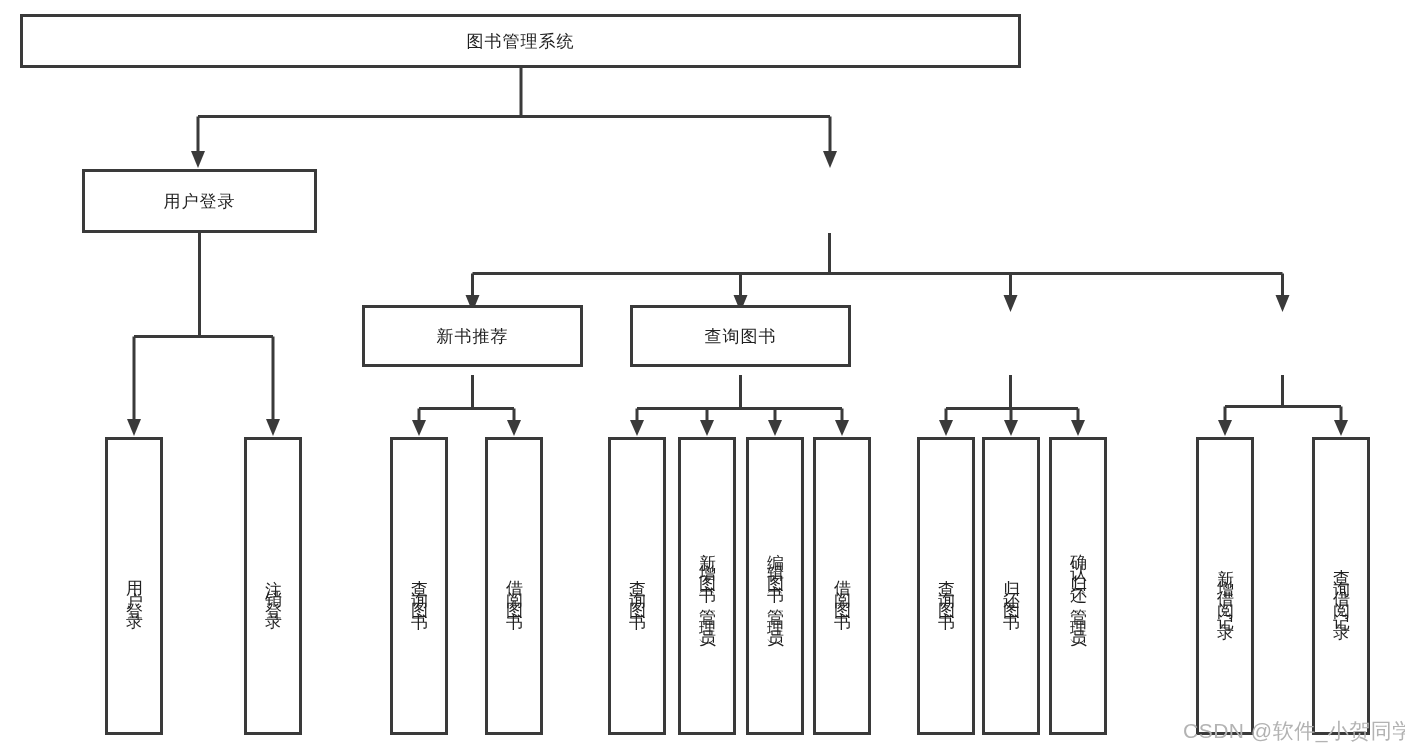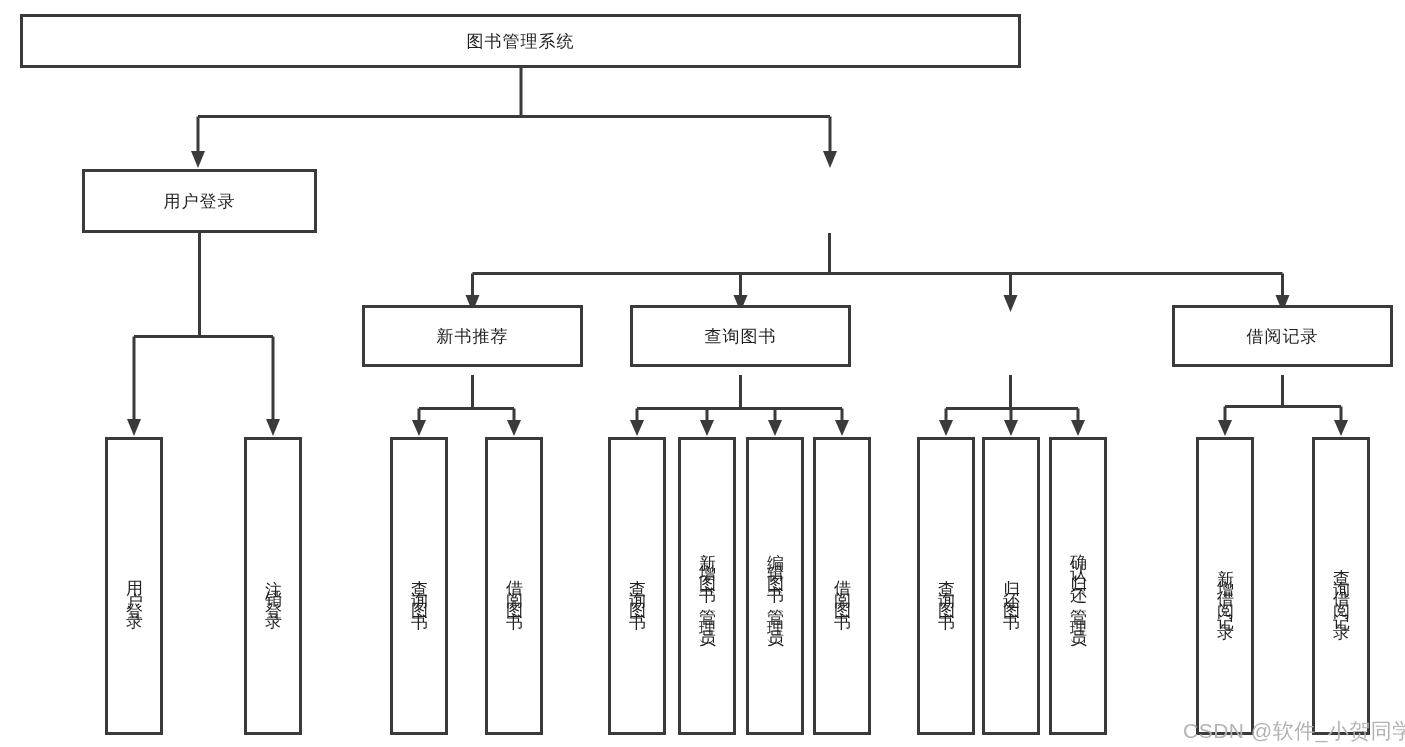--- a/index.html
+++ b/index.html
@@ -90,21 +90,20 @@
       <polygon class="head" points="1334,420 1348,420 1341,436"></polygon>
     </g>
   </svg>
 
   <div class="node root">图书管理系统</div>
 
   <div class="node lvl2" style="left:82px">用户登录</div>
 
   <div class="node lvl3" style="left:362px">新书推荐</div>
   <div class="node lvl3" style="left:630px">查询图书</div>
-  <div class="node lvl3" style="left:1172px">借阅记录</div>
 
   <div class="node vbox" style="left:105px">用户登录</div>
   <div class="node vbox" style="left:244px">注销登录</div>
 
   <div class="node vbox" style="left:390px">查询图书</div>
   <div class="node vbox" style="left:485px">借阅图书</div>
 
   <div class="node vbox" style="left:608px">查询图书</div>
   <div class="node vbox" style="left:678px">新增图书（管理员）</div>
   <div class="node vbox" style="left:746px">编辑图书（管理员）</div>

